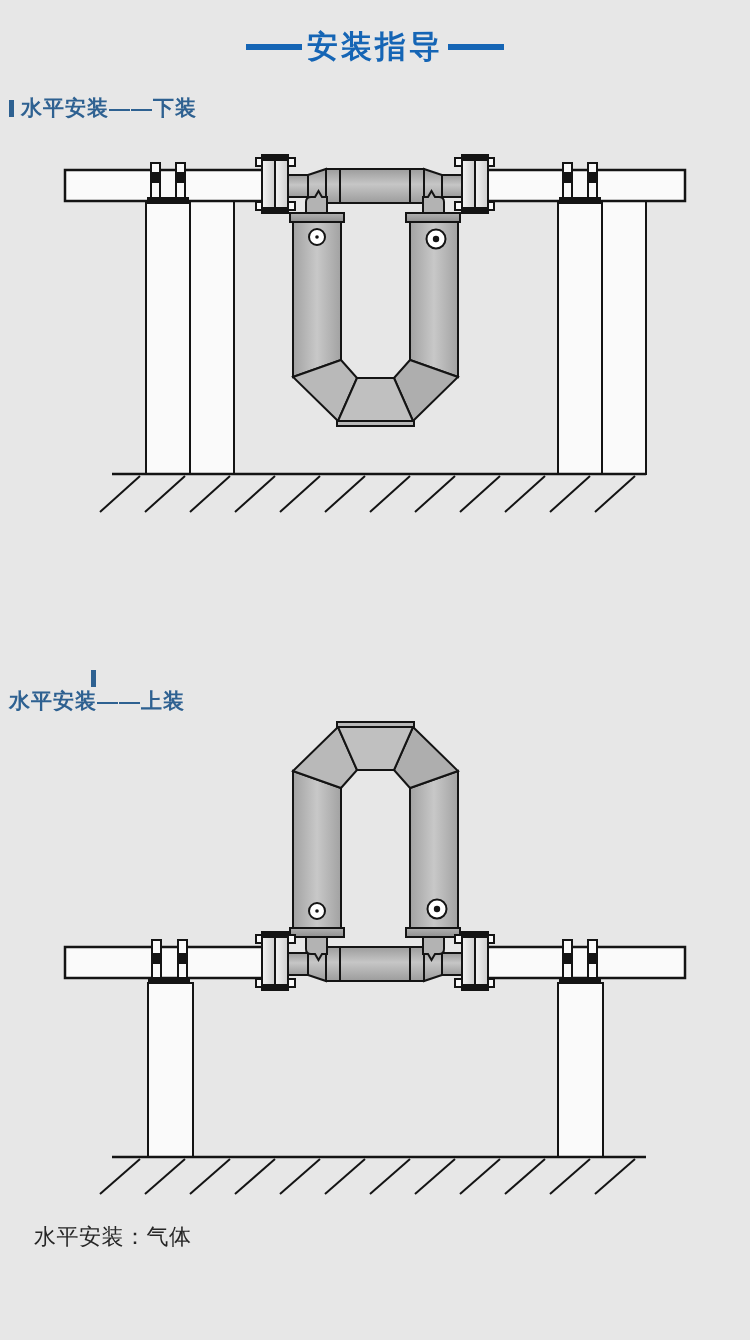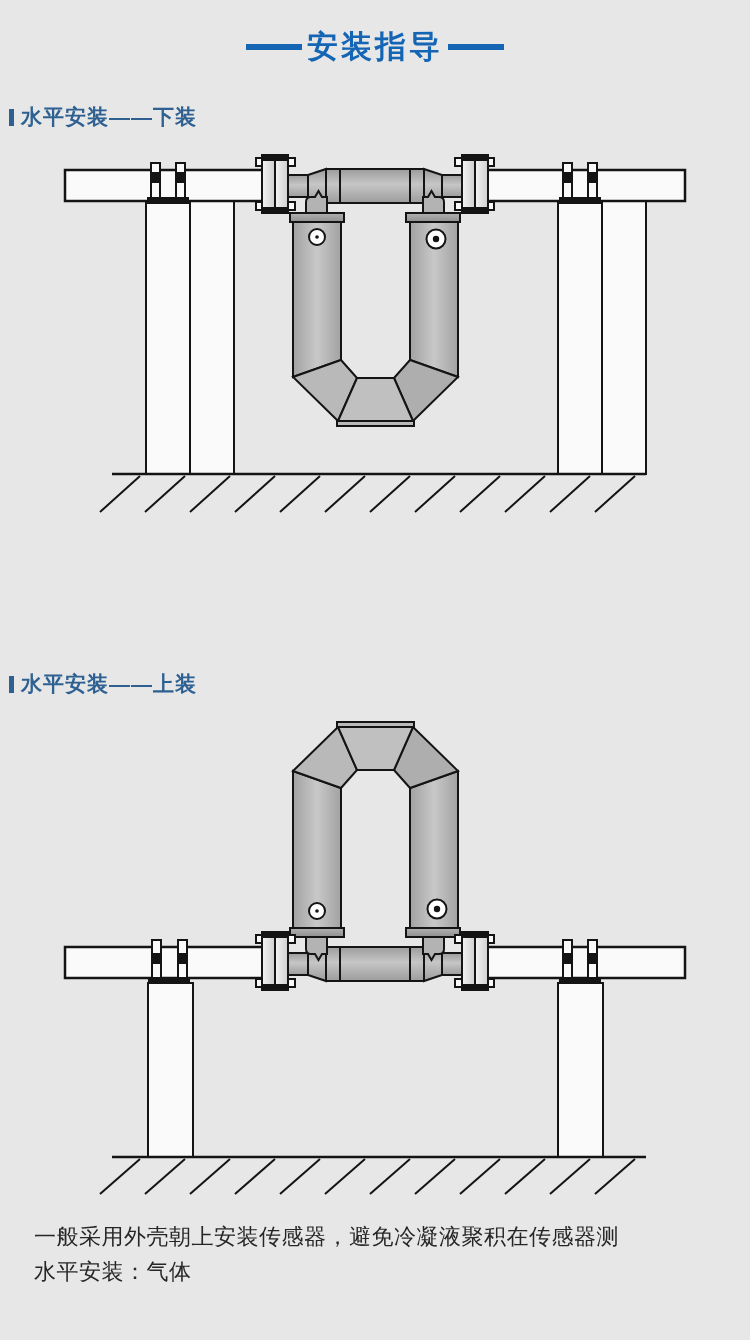--- a/index.html
+++ b/index.html
@@ -21,22 +21,22 @@
     letter-spacing:3px;line-height:1.1;
   }
   
   .sec-head{
     position:absolute;left:9px;display:flex;align-items:center;
   }
   .sec-head .bar{width:5px;height:17px;background:#2e6191;margin-right:7px;}
   .sec-head .txt{
     font-size:21px;font-weight:bold;color:#2e6191;letter-spacing:1px;
   }
-  #head1{top:103px;}
-  #head2{top:670px;}
+  #head1{top:94px;}
+  #head2{top:670px;flex-direction:column;}
   
   .diagram{position:absolute;left:0;width:750px;}
   #svg1{top:140px;height:380px;}
   #svg2{top:700px;height:500px;}
   
   .para{
     position:absolute;left:34px;width:700px;
     font-size:22px;color:#262626;line-height:35px;letter-spacing:0.5px;
   }
   #para1{top:541px;}
@@ -274,17 +274,16 @@
     <g>
       <rect x="563" y="240" width="9" height="43" fill="#fafafa" stroke="#141414" stroke-width="2"></rect>
       <rect x="588" y="240" width="9" height="43" fill="#fafafa" stroke="#141414" stroke-width="2"></rect>
       <rect x="563" y="253" width="9" height="11" fill="#141414"></rect>
       <rect x="588" y="253" width="9" height="11" fill="#141414"></rect>
       <rect x="559" y="277" width="42" height="7" fill="#141414"></rect>
     </g>
   </svg>
 
   <div class="para" id="para2">
-    <div>一般采用外壳朝上安装传感器，避免冷凝液聚积在传感器测</div>
     <div>水平安装：气体</div>
   </div>
 
 </div>
 
 </body></html>

